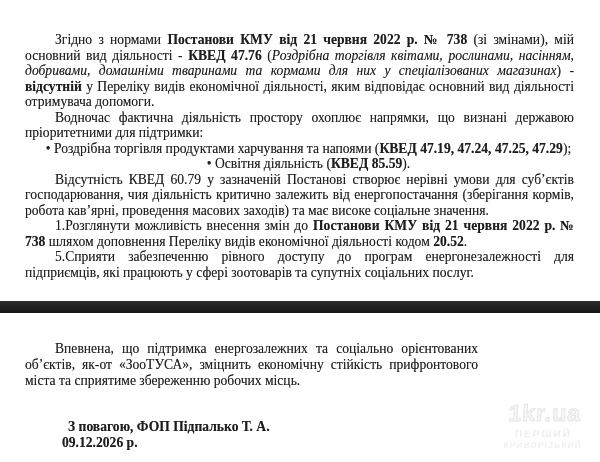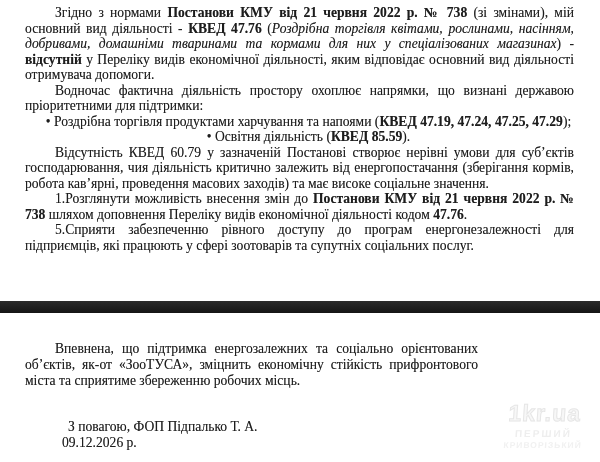--- a/index.html
+++ b/index.html
@@ -7,33 +7,33 @@
     position:relative;
     width:600px; height:462px;
     background:#ffffff;
     font-family:"Liberation Serif", serif;
     font-size:13.6px;
     line-height:15.5px;
     color:#1d1d1d;
     overflow:hidden;
     text-shadow: 0 0 0.4px rgba(30,30,30,0.45);
   }
-  .content { padding: 5px 26px 0 25px; }
+  .content { padding: 32px 26px 0 25px; }
   .content p { margin:0; text-align:justify; text-indent:30px; }
   .bullet-list p { text-indent:18px; text-align:center; }
   .request-heading { margin-top:4px; }
   .separator {
     position:absolute; left:0; top:301px;
     width:600px; height:12px;
     background:linear-gradient(#2b2b2b, #151515);
   }
   .lower { position:absolute; left:0; top:341px; width:504px; padding:0; }
   .lower .inner { padding: 0 26px 0 25px; }
   .lower p { margin:0; text-align:justify; text-indent:30px; line-height:16px; }
-  .signature { margin-top:30px; margin-left:37px; font-weight:normal; line-height:15.5px; }
+  .signature { margin-top:30px; margin-left:37px; font-weight:bold; line-height:15.5px; }
   .sig-name { padding-left:6px; }
   .watermark {
     position:absolute; right:6px; top:400px; width:100px;
     text-align:center;
     font-family:"Liberation Sans", sans-serif;
     transform:skewX(-4deg);
     user-select:none;
     text-shadow:none;
   }
   .wm-logo {
@@ -59,21 +59,21 @@
 <div class="page">
 
   <div class="content">
     <p>Згідно з нормами <b>Постанови КМУ від 21 червня 2022 р. № 738</b> (зі змінами), мій основний вид діяльності - <b>КВЕД 47.76</b> (<i>Роздрібна торгівля квітами, рослинами, насінням, добривами, домашніми тваринами та кормами для них у спеціалізованих магазинах</i>) - <b>відсутній</b> у Переліку видів економічної діяльності, яким відповідає основний вид діяльності отримувача допомоги.</p>
     <p>Водночас фактична діяльність простору охоплює напрямки, що визнані державою пріоритетними для підтримки:</p>
     <div class="bullet-list">
       <p>• Роздрібна торгівля продуктами харчування та напоями (<b>КВЕД 47.19, 47.24, 47.25, 47.29</b>);</p>
       <p>• Освітня діяльність (<b>КВЕД 85.59</b>).</p>
     </div>
     <p>Відсутність КВЕД 60.79 у зазначеній Постанові створює нерівні умови для суб’єктів господарювання, чия діяльність критично залежить від енергопостачання (зберігання кормів, робота кав’ярні, проведення масових заходів) та має високе соціальне значення.</p>
-    <p>1.Розглянути можливість внесення змін до <b>Постанови КМУ від 21 червня 2022 р. № 738</b> шляхом доповнення Переліку видів економічної діяльності кодом <b>47.76</b>.</p>
+    <p>1.Розглянути можливість внесення змін до <b>Постанови КМУ від 21 червня 2022 р. № 738</b> шляхом доповнення Переліку видів економічної діяльності кодом <b>20.52</b>.</p>
     <p>5.Сприяти забезпеченню рівного доступу до програм енергонезалежності для підприємців, які працюють у сфері зоотоварів та супутніх соціальних послуг.</p>
   </div>
 
   <div class="separator"></div>
 
   <div class="lower">
     <div class="inner">
       <p>Впевнена, що підтримка енергозалежних та соціально орієнтованих об’єктів, як-от «ЗооТУСА», зміцнить економічну стійкість прифронтового міста та сприятиме збереженню робочих місць.</p>
       <div class="signature">
         <div class="sig-name">З повагою, ФОП Підпалько Т. А.</div>

